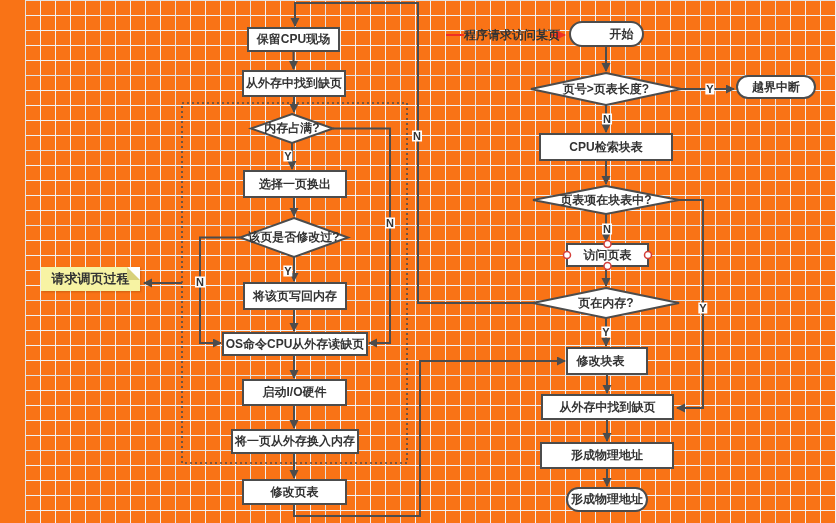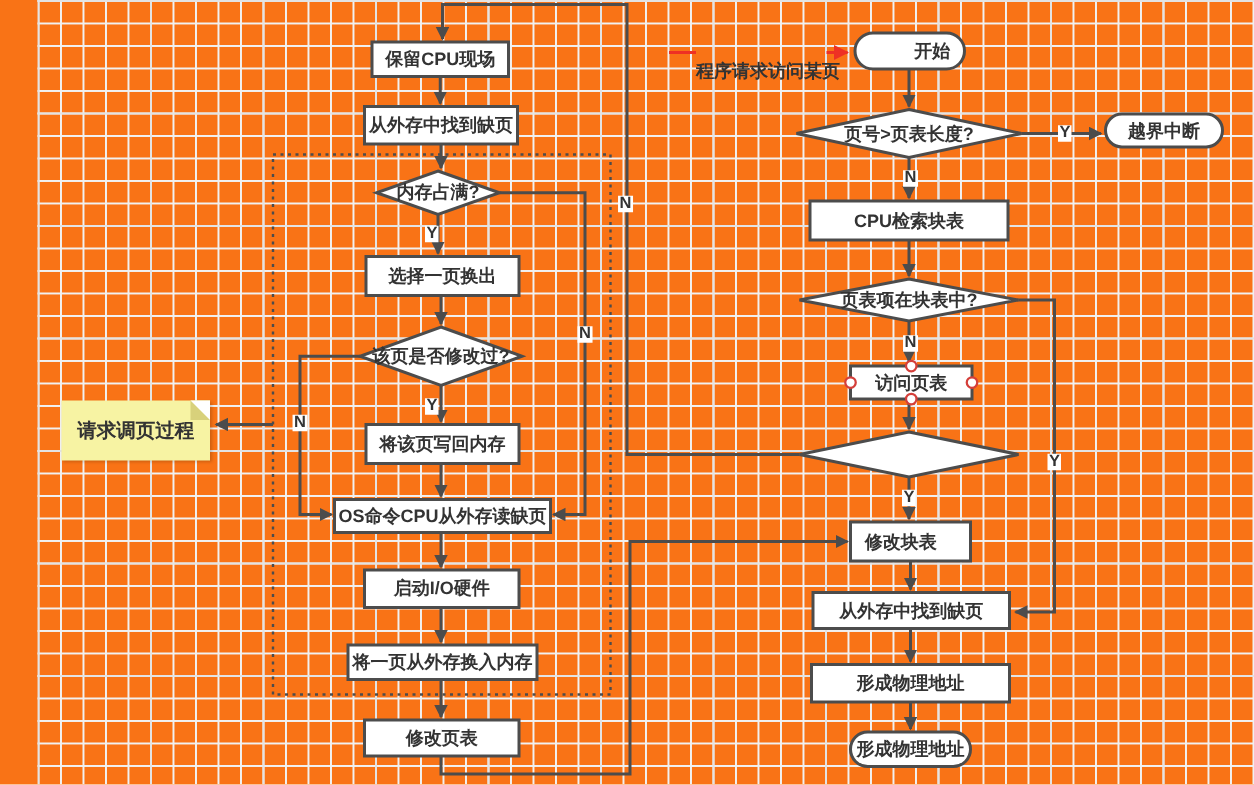--- a/index.html
+++ b/index.html
@@ -21,24 +21,24 @@
     position:absolute;display:flex;align-items:center;justify-content:center;
     font-size:12px;font-weight:bold;color:#333;white-space:nowrap;
   }
   .el{
     position:absolute;transform:translate(-50%,-50%);
     font-size:11px;font-weight:bold;color:#333;background:#fff;
     padding:0 1px;line-height:1;
   }
   .ann{
     position:absolute;font-size:12px;font-weight:bold;color:#333;
-    white-space:nowrap;line-height:14px;margin-top:12px;
+    white-space:nowrap;line-height:14px;
   }
   .note{
-    position:absolute;left:41px;top:267px;width:99px;height:40px;
+    position:absolute;left:41px;top:267px;width:99px;height:24px;
     background:#f7f3a3;display:flex;align-items:center;justify-content:center;
     font-size:13px;font-weight:bold;color:#333;
     box-shadow:1px 1px 2px rgba(0,0,0,0.18);
   }
   .note::before{
     content:"";position:absolute;top:0;right:0;width:0;height:0;
     border-style:solid;border-width:0 13px 13px 0;
     border-color:#fff #fff #d8d17b #d8d17b;
   }
 </style>
@@ -134,20 +134,21 @@
   <div class="nl" style="left:223px;top:333px;width:144px;height:22px">OS命令CPU从外存读缺页</div>
   <div class="nl" style="left:243px;top:380px;width:103px;height:25px">启动I/O硬件</div>
   <div class="nl" style="left:232px;top:430px;width:126px;height:23px">将一页从外存换入内存</div>
   <div class="nl" style="left:243px;top:480px;width:103px;height:24px">修改页表</div>
   <div class="nl" style="left:585px;top:22px;width:73px;height:24px">开始</div>
   <div class="nl" style="left:531px;top:73px;width:150px;height:32px">页号&gt;页表长度?</div>
   <div class="nl" style="left:737px;top:76px;width:78px;height:22px">越界中断</div>
   <div class="nl" style="left:540px;top:134px;width:132px;height:26px">CPU检索块表</div>
   <div class="nl" style="left:533px;top:186px;width:146px;height:28px">页表项在块表中?</div>
   <div class="nl" style="left:567px;top:244px;width:81px;height:22px">访问页表</div>
+  <div class="nl" style="left:533px;top:288px;width:146px;height:30px">页在内存?</div>
   <div class="nl" style="left:567px;top:348px;width:67px;height:26px">修改块表</div>
   <div class="nl" style="left:542px;top:395px;width:131px;height:24px">从外存中找到缺页</div>
   <div class="nl" style="left:541px;top:443px;width:132px;height:25px">形成物理地址</div>
   <div class="nl" style="left:567px;top:488px;width:80px;height:23px">形成物理地址</div>
 
   <div class="el" style="left:417px;top:136px">N</div>
   <div class="el" style="left:288px;top:156px">Y</div>
   <div class="el" style="left:390px;top:223px">N</div>
   <div class="el" style="left:288px;top:271px">Y</div>
   <div class="el" style="left:200px;top:282px">N</div>

